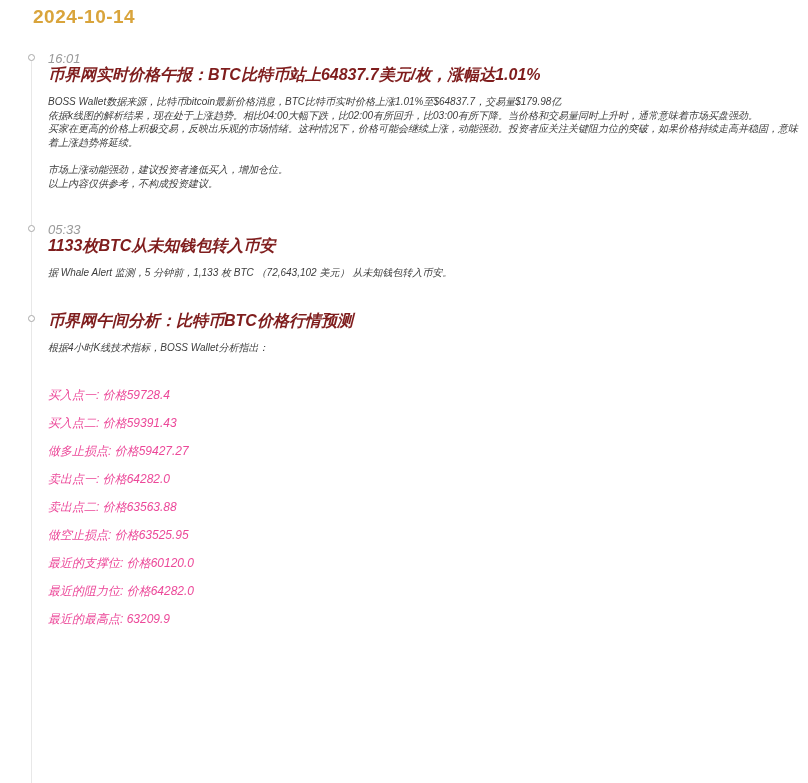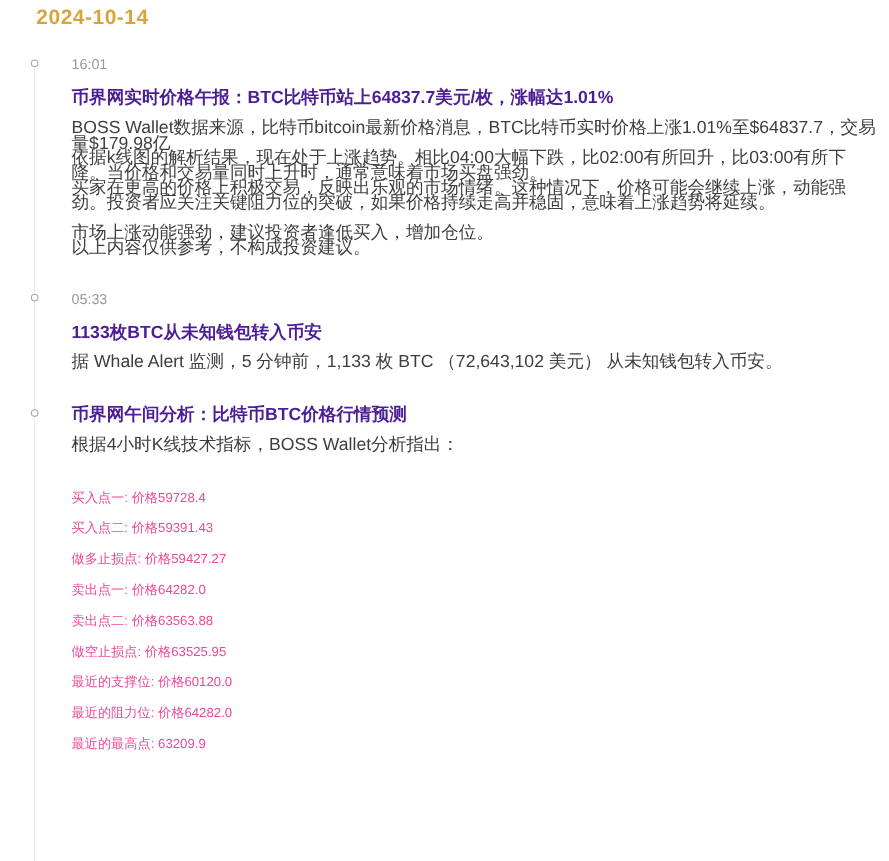--- a/index.html
+++ b/index.html
@@ -16,35 +16,35 @@
     font-size: 19px;
     font-weight: 700;
     letter-spacing: 0.5px;
     line-height: 22px;
   }
   .timeline { position: relative; margin-top: 23px; }
   .timeline-rail {
     position: absolute; left: 0; top: 10px;
     width: 1px; height: 1200px; background: #e8e8e8;
   }
-  .entry { position: relative; padding-left: 34px; }
+  .entry { position: relative; padding-left: 17px; font-style: italic; }
   .entry + .entry { margin-top: 32px; }
   .dot {
     position: absolute; left: -3px; top: 3px;
     width: 7px; height: 7px;
     border: 1px solid #a9a9a9; border-radius: 50%;
     background: #ffffff; z-index: 1;
   }
   .entry-time { color: #999999; font-size: 13px; line-height: 15px; }
   .entry-title {
-    margin-top: 15px;
-    color: #4c1d95; font-size: 16px; font-weight: 700; line-height: 17px;
+    margin-top: 0;
+    color: #7f1d1d; font-size: 16px; font-weight: 700; line-height: 17px;
   }
   .entry-body { margin-top: 12px; max-width: 752px; }
-  .para { color: #3d3d3d; font-size: 16px; line-height: 13.5px; }
+  .para { color: #3d3d3d; font-size: 10px; line-height: 13.5px; }
   .para-gap { margin-top: 14px; }
   .points { margin-top: 34px; }
   .point { color: #ec4899; font-size: 12px; line-height: 14px; }
   .point + .point { margin-top: 14px; }
 </style>
 </head>
 <body>
 
 <div class="page">
 

